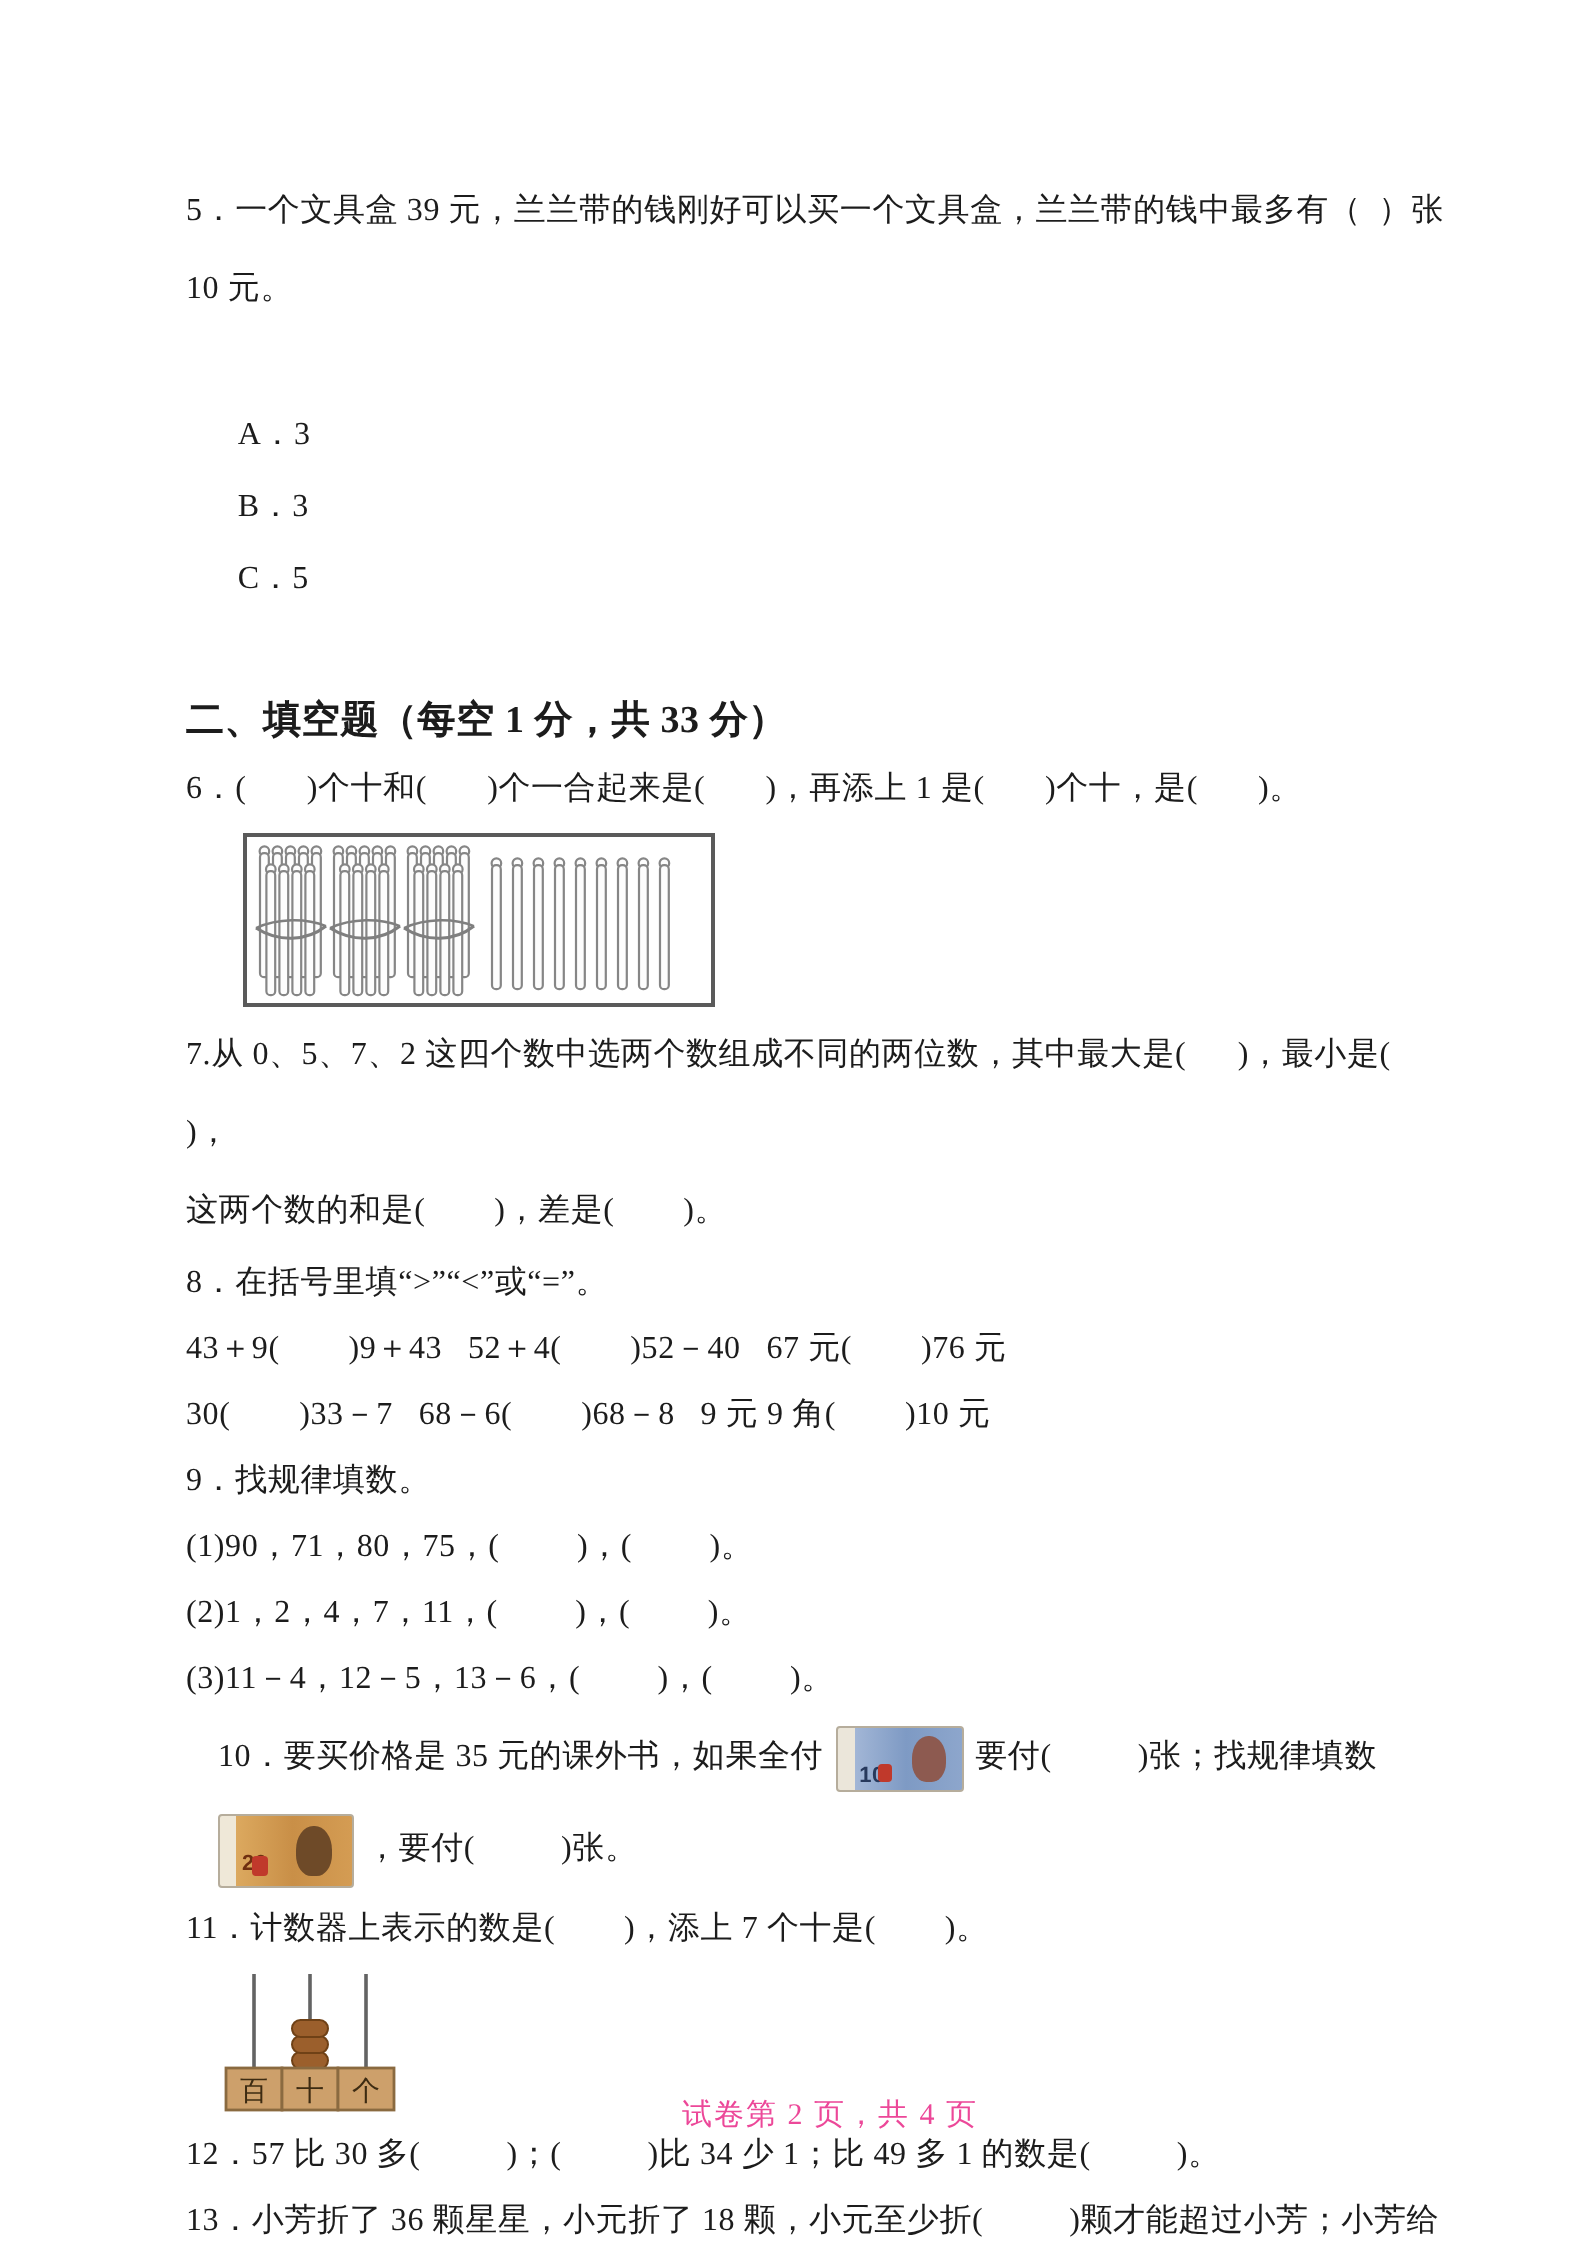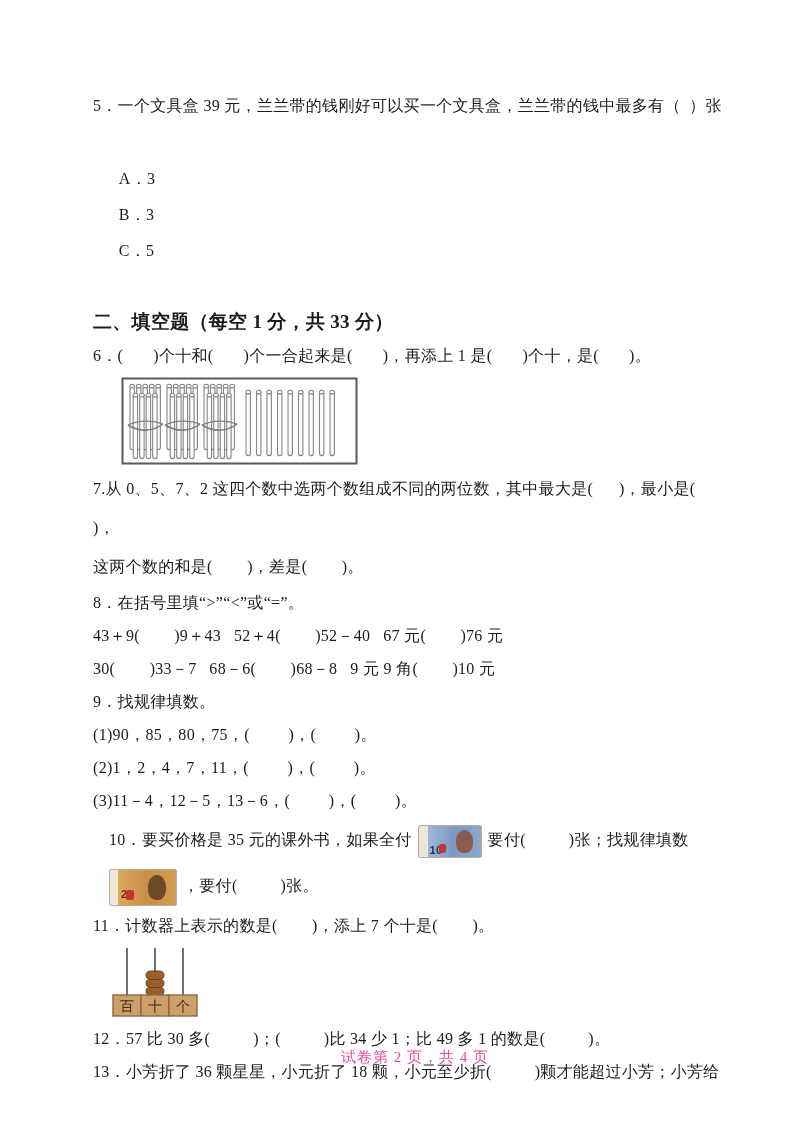--- a/index.html
+++ b/index.html
@@ -56,20 +56,21 @@
   }
   svg text{font-family:"Liberation Serif","DejaVu Serif",serif;}
 </style>
 </head>
 <body>
 
 <div class="page">
   <div class="content">
 
     <p class="line wrap-gap">5．一个文具盒 39 元，兰兰带的钱刚好可以买一个文具盒，兰兰带的钱中最多有（  ）张</p>
+    <p class="line wrap-gap">10 元。</p>
 
     <div class="line options-row">
       <span class="opt opt-a">A．3</span>
       <span class="opt opt-b">B．3</span>
       <span class="opt opt-c">C．5</span>
     </div>
 
     <p class="line section-title">二、填空题（每空 1 分，共 33 分）</p>
 
     <p class="line">6．(       )个十和(       )个一合起来是(       )，再添上 1 是(       )个十，是(       )。</p>
@@ -118,21 +119,21 @@
     </svg>
 
     <p class="line wrap-gap">7.从 0、5、7、2 这四个数中选两个数组成不同的两位数，其中最大是(      )，最小是(      )，</p>
     <p class="line wrap-gap">这两个数的和是(        )，差是(        )。</p>
 
     <p class="line">8．在括号里填“&gt;”“&lt;”或“=”。</p>
     <p class="line">43＋9(        )9＋43   52＋4(        )52－40   67 元(        )76 元</p>
     <p class="line">30(        )33－7   68－6(        )68－8   9 元 9 角(        )10 元</p>
 
     <p class="line">9．找规律填数。</p>
-    <p class="line">(1)90，85，80，75，(         )，(         )。</p>
+    <p class="line">(1)90，71，80，75，(         )，(         )。</p>
     <p class="line">(2)1，2，4，7，11，(         )，(         )。</p>
     <p class="line">(3)11－4，12－5，13－6，(         )，(         )。</p>
 
     <p class="line note-line"><span>10．要买价格是 35 元的课外书，如果全付</span><span class="note note10"><span class="den">10</span><span class="portrait"></span><span class="seal"></span></span><span>要付(          )张；找规律填数</span></p>
     <p class="line note-line"><span class="note note20"><span class="den">20</span><span class="portrait"></span><span class="seal"></span></span><span>，要付(          )张。</span></p>
 
     <p class="line">11．计数器上表示的数是(        )，添上 7 个十是(        )。</p>
 
     <svg class="figure abacus-fig" width="92" height="74" viewBox="0 0 92 74">
       <g>

